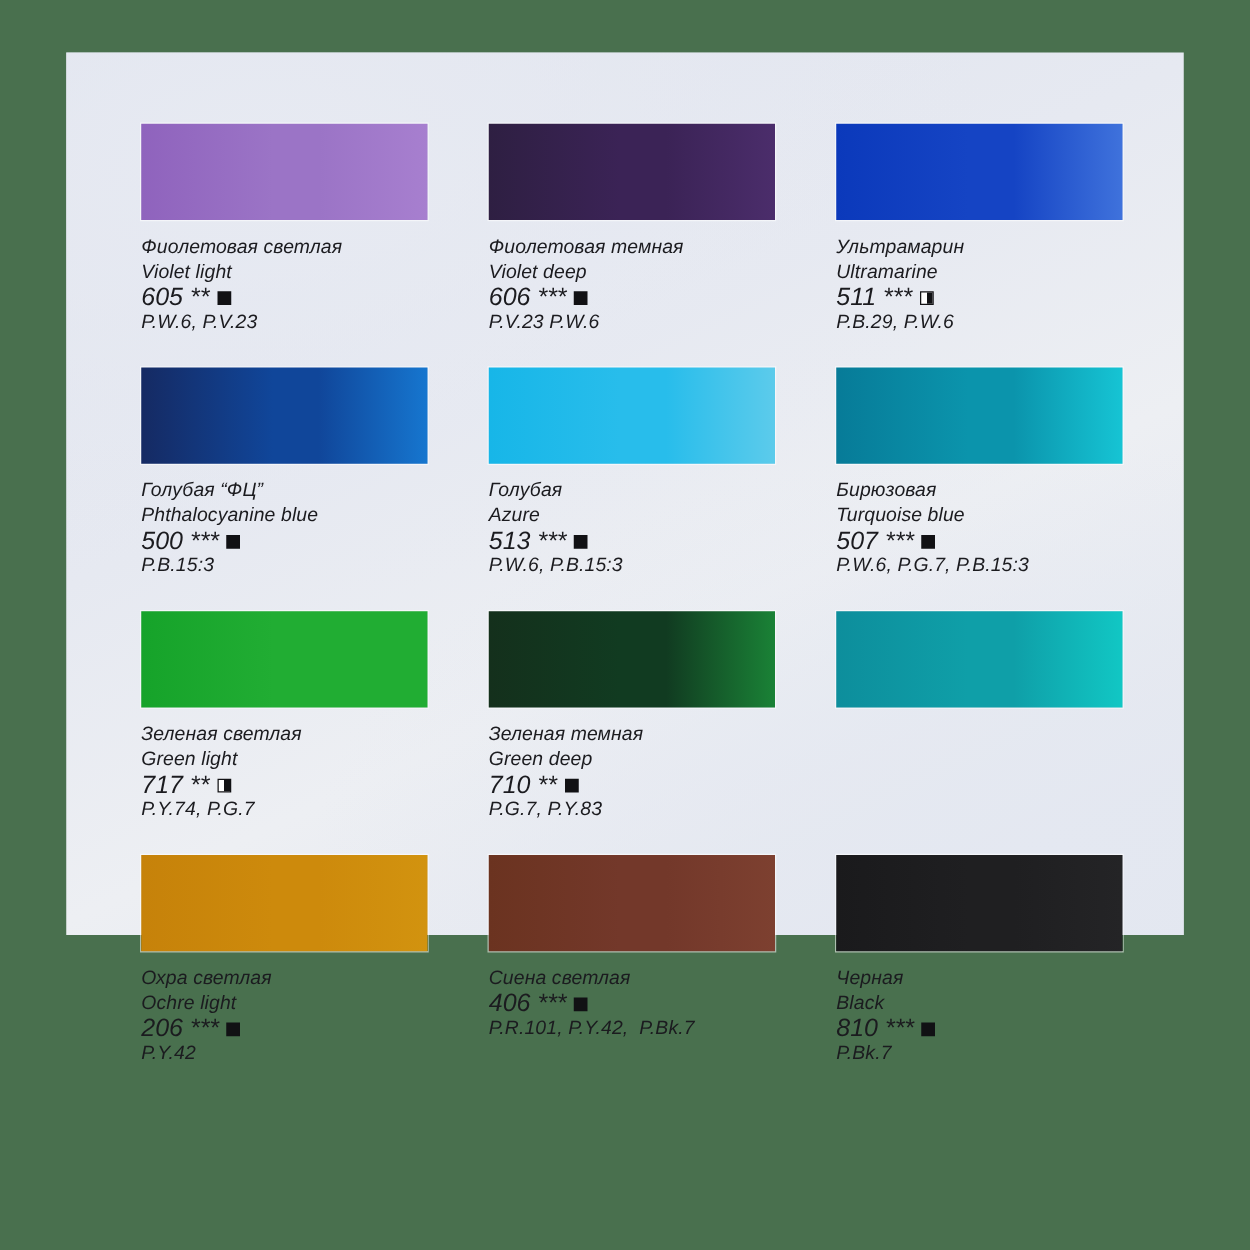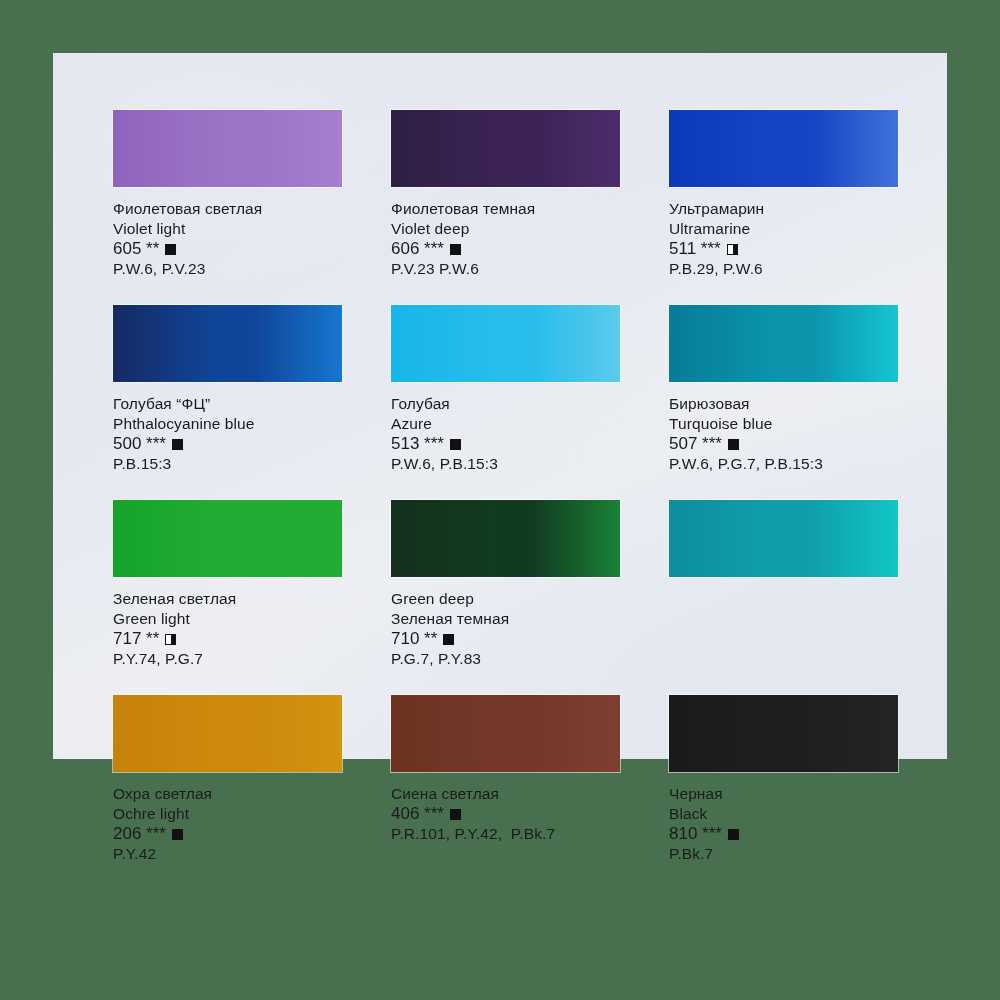--- a/index.html
+++ b/index.html
@@ -10,27 +10,28 @@
     width: 1000px;
     height: 1000px;
     background: #49704e;
     font-family: "Liberation Sans", sans-serif;
     overflow: hidden;
   }
 
   #card {
     position: absolute;
     left: 53px;
-    top: 53px;
+    top: 42px;
     width: 894px;
     height: 706px;
     background:
       radial-gradient(ellipse 120% 90% at 18% 12%, #e7eaf2 0%, rgba(231,234,242,0) 55%),
       radial-gradient(ellipse 110% 80% at 88% 92%, #e4e8f1 0%, rgba(228,232,241,0) 60%),
       linear-gradient(155deg, #dfe3ee 0%, #e6e9f1 38%, #edeff3 62%, #e0e4ee 100%);
+    font-style: italic;
   }
 
   #grid {
     position: absolute;
     left: 60px;
     top: 57px;
     width: 784px;
     display: grid;
     grid-template-columns: repeat(3, 229px);
     column-gap: 49px;
@@ -56,21 +57,21 @@
     line-height: 20px;
     color: #1b1b1f;
     letter-spacing: 0.1px;
     white-space: pre;
   }
 
   .code-line {
     display: flex;
     align-items: center;
     gap: 0;
-    font-size: 17px;
+    font-size: 20px;
     line-height: 20px;
     color: #1b1b1f;
   }
 
   .code-text {
     white-space: pre;
   }
 
   .opacity-mark {
     display: inline-block;
@@ -175,22 +176,22 @@
           <div class="code-line">
             <span class="code-text">717 **</span>
             <span class="opacity-mark half"></span>
           </div>
           <div class="line">P.Y.74, P.G.7</div>
         </div>
       </div>
       <div class="cell">
         <div class="swatch" style="background: linear-gradient(90deg, rgb(20, 48, 28) 0%, rgb(17, 59, 33) 46%, rgb(17, 59, 33) 62%, rgb(26, 130, 54) 100%);"></div>
         <div class="labels">
+          <div class="line">Зеленая темная</div>
           <div class="line">Green deep</div>
-          <div class="line">Зеленая темная</div>
           <div class="code-line">
             <span class="code-text">710 **</span>
             <span class="opacity-mark solid"></span>
           </div>
           <div class="line">P.G.7, P.Y.83</div>
         </div>
       </div>
       <div class="cell">
         <div class="swatch" style="background: linear-gradient(90deg, rgb(13, 142, 156) 0%, rgb(15, 159, 168) 46%, rgb(15, 159, 168) 62%, rgb(17, 199, 196) 100%);"></div>
       </div>

